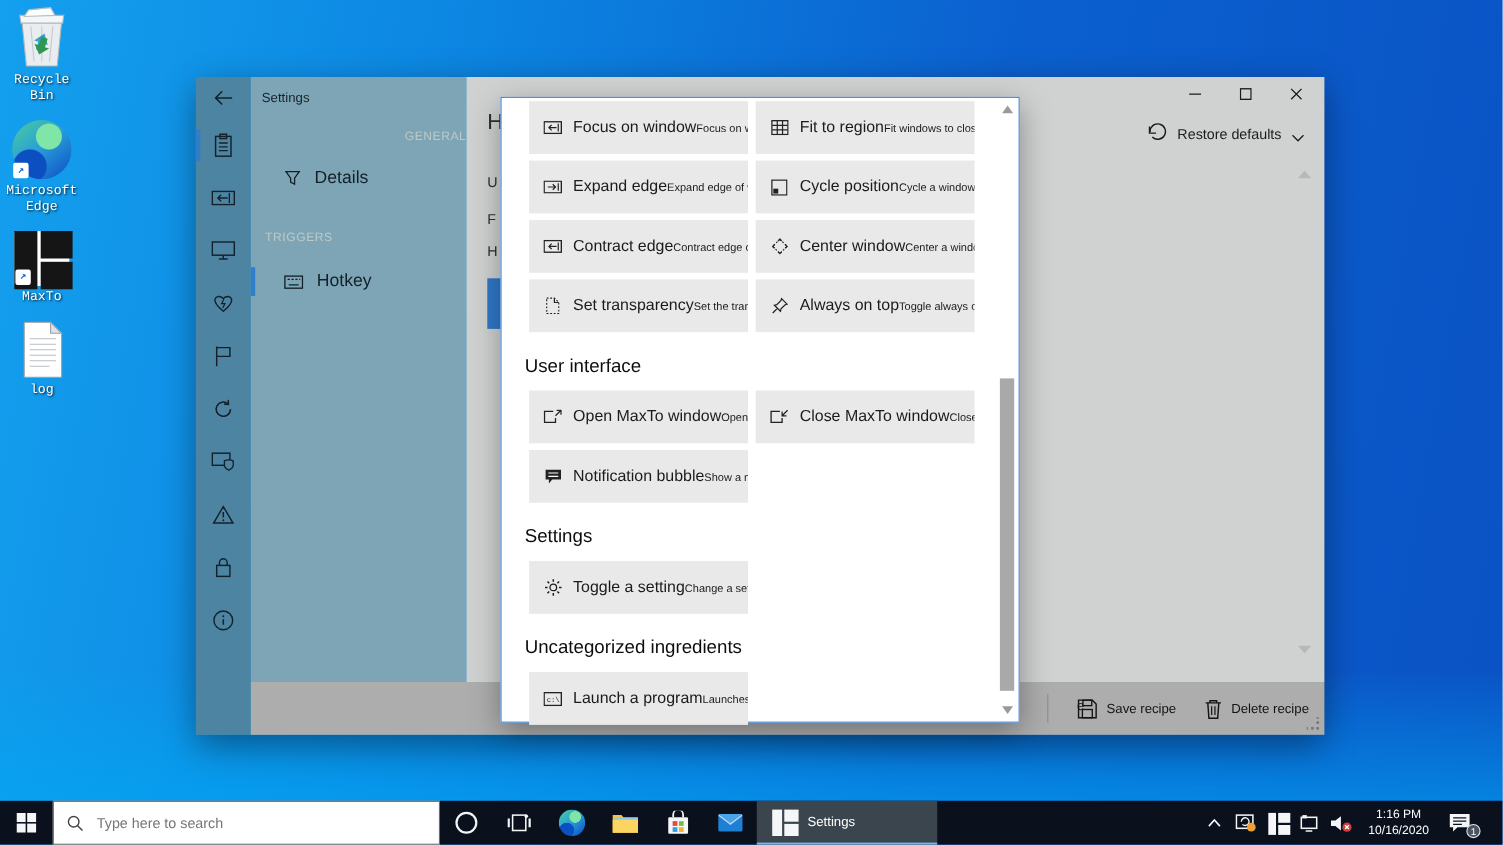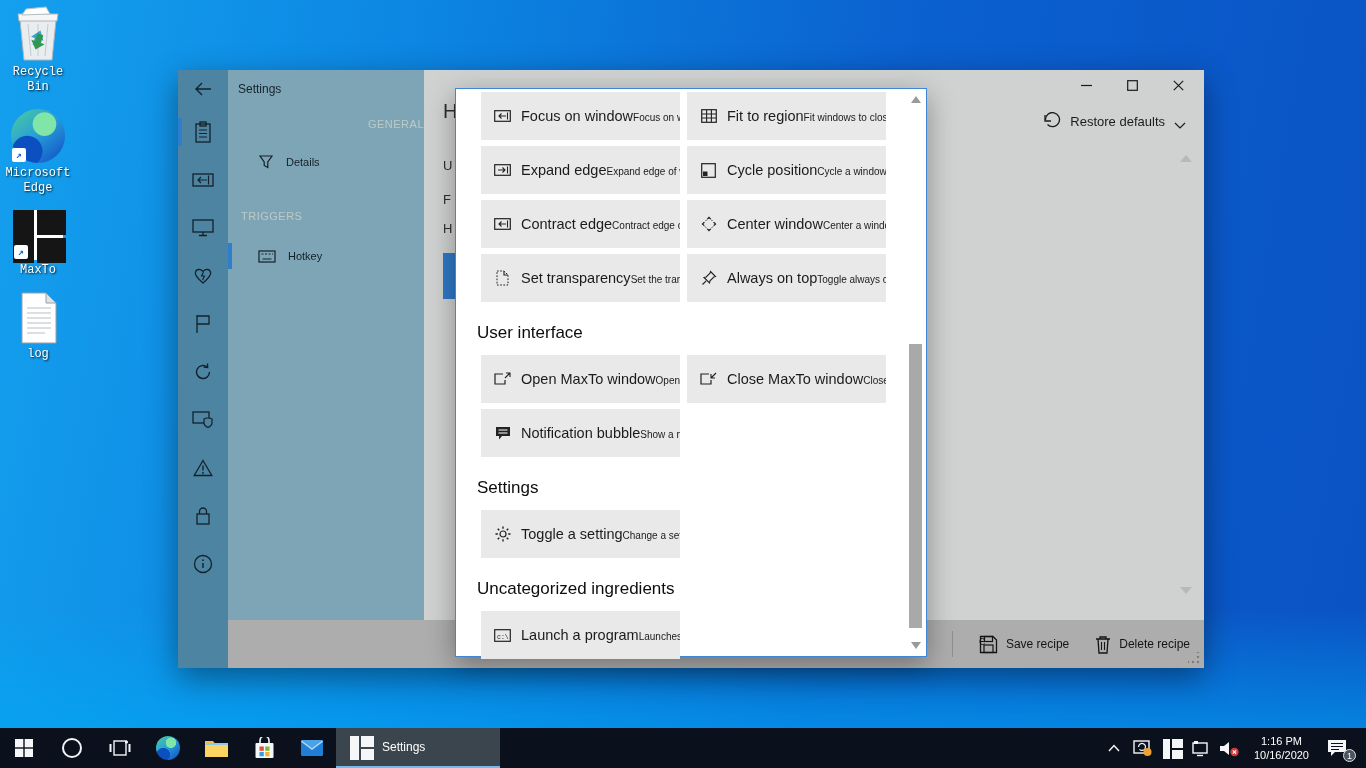--- a/index.html
+++ b/index.html
@@ -33,21 +33,21 @@
   .app-window { position:absolute; left:178px; top:70px; width:1026px; height:598px;
                 box-shadow:0 10px 30px rgba(0,0,0,.4); z-index:2; }
   .nav-rail { position:absolute; left:0; top:0; width:50px; height:598px; background:#4c84a1; }
   .rail-btn { position:relative; width:50px; height:48px; display:flex; align-items:center; justify-content:center; color:#14202a; }
   .rail-btn.back { height:38px; }
   .rail-btn .acc { position:absolute; left:0; top:10px; width:4px; height:28px; background:#2e7ecb; }
   .nav-panel { position:absolute; left:50px; top:0; width:196px; height:550px; background:#7ea5b6; }
   .nav-title { position:absolute; left:10px; top:12px; font-size:12px; color:#14222c; }
   .nav-group-label { font-size:11px; letter-spacing:.5px; color:rgba(236,232,212,.55); margin:0 0 0 13px; }
   .nav-item { position:relative; height:40px; display:flex; align-items:center; gap:12px; padding-left:30px;
-              color:#132028; font-size:11px; }
+              color:#132028; font-size:16px; }
   .nav-item .sel { position:absolute; left:0; top:7px; width:4px; height:26px; background:#2e7ecb; }
   .g1 { margin-top:48px;text-align:right; } .g2 { margin-top:28px; }
 
   .main-area { position:absolute; left:246px; top:0; width:780px; height:550px; background:#d0d2d1; }
   .caption-btns { position:absolute; right:3px; top:0; display:flex; }
   .cap-btn { width:46px; height:30px; display:flex; align-items:center; justify-content:center; color:#1a1a1a; }
   .toolbar-row { position:absolute; right:18px; top:42px; display:flex; align-items:flex-end; gap:9px; color:#1b1b1b; font-size:13px; }
   .frag { position:absolute; color:#2e2e2e; }
   .frag-h1 { left:19px; top:30px; font-size:20px; }
   .frag-u  { left:19px; top:88px; font-size:13px; }
@@ -92,21 +92,21 @@
 
   
   .taskbar { position:absolute; left:0; bottom:0; width:1366px; height:40px; background:#0b111c; z-index:5;
              display:flex; align-items:stretch; }
   .tb-btn { display:flex; align-items:center; justify-content:center; }
   .start { width:48px; }
   .search-box { width:352px; background:#fff; border:1px solid #6d6d6d; display:flex; align-items:center; gap:12px; padding-left:12px; }
   .search-box input { border:none; outline:none; font-size:13px; color:#333; width:260px; font-family:"Liberation Sans",sans-serif; background:transparent; }
   .tb-icon-btn { width:48px; }
   .task-active { width:164px; background:#3a454e; border-bottom:2px solid #76b9ed; display:flex; align-items:center; gap:10px; padding-left:14px; color:#fff; font-size:12px; }
-  .tray { margin-left:auto; display:flex; align-items:center; gap:7px; padding-right:14px; }
+  .tray { margin-left:auto; display:flex; align-items:center; gap:7px; padding-right:24px; }
   .tray-ic { width:22px; height:40px; display:flex; align-items:center; justify-content:center; position:relative; }
   .clock { color:#fff; font-size:11px; text-align:center; line-height:1.3; padding:0 6px; }
   .badge1 { position:absolute; right:-4px; bottom:6px; width:13px; height:13px; border-radius:50%;
             background:#4a5560; border:1px solid #dfe3e6; color:#fff; font-size:9px; display:flex; align-items:center; justify-content:center; }
   .edge-sm { width:24px; height:24px; border-radius:50%;
       background: radial-gradient(circle at 62% 28%, #7fe6a8 0 22%, rgba(0,0,0,0) 24%),
                   radial-gradient(circle at 30% 78%, #0b4fc0 0 26%, rgba(0,0,0,0) 28%),
                   linear-gradient(140deg,#46c6a4 8%, #29a0d8 46%, #1563cc 85%); }
   .cortana-ring { width:20px; height:20px; border:2px solid #f2f5f7; border-radius:50%; }
   .maxto-sm { display:grid; grid-template-columns:40% 60%; grid-template-rows:50% 50%; gap:2px; width:22px; height:22px; }
@@ -468,20 +468,27 @@
 
 <div class="taskbar">
   <div class="tb-btn start">
     <svg width="18" height="18" viewBox="0 0 18 18">
         <rect x="0" y="0" width="8.3" height="8.3" fill="#f4f6f8"></rect>
         <rect x="9.7" y="0" width="8.3" height="8.3" fill="#f4f6f8"></rect>
         <rect x="0" y="9.7" width="8.3" height="8.3" fill="#f4f6f8"></rect>
         <rect x="9.7" y="9.7" width="8.3" height="8.3" fill="#f4f6f8"></rect>
       </svg>
   </div>
+  <div class="search-box">
+    <svg width="15" height="15" viewBox="0 0 15 15">
+        <circle cx="6" cy="6" r="4.8" fill="none" stroke="#444" stroke-width="1.3"></circle>
+        <path d="M9.6 9.6 L14 14" stroke="#444" stroke-width="1.3"></path>
+      </svg>
+    <input type="text" placeholder="Type here to search" style="">
+  </div>
   <div class="tb-btn tb-icon-btn">
       <div class="cortana-ring"></div>
     </div>
   <div class="tb-btn tb-icon-btn">
     <svg width="22" height="18" viewBox="0 0 22 18">
         <rect x="5" y="2" width="12" height="14" fill="none" stroke="#f4f6f8" stroke-width="1.4"></rect>
         <path d="M1.5 5 V13 M20.5 5 V13" stroke="#f4f6f8" stroke-width="2"></path>
         <circle cx="17.5" cy="3" r="1.6" fill="#f4f6f8"></circle>
       </svg>
   </div>

